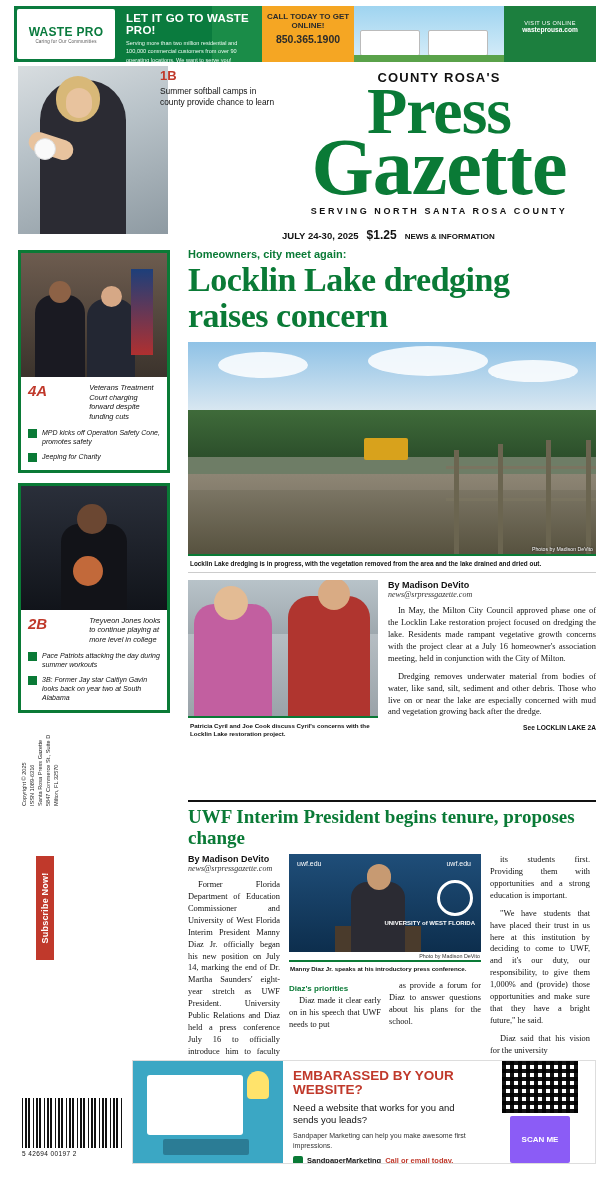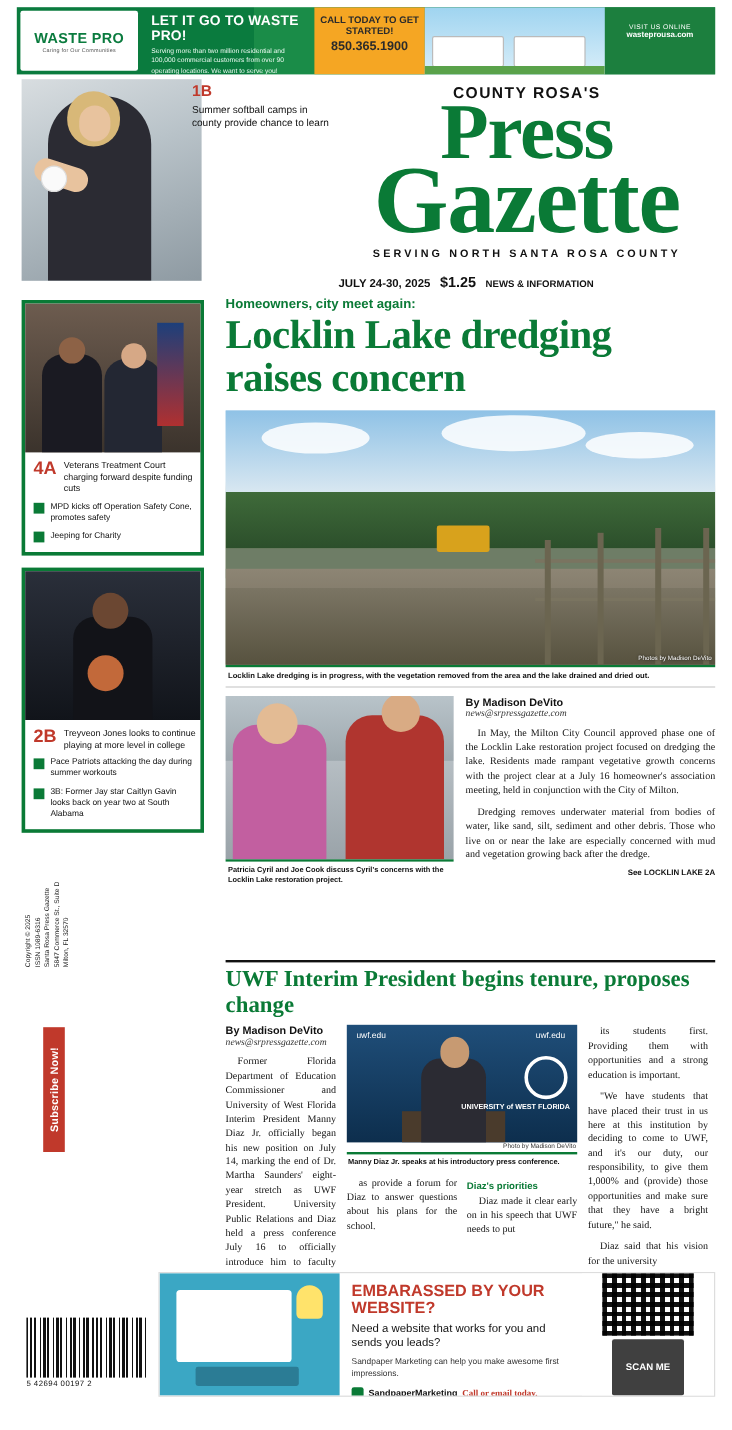--- a/index.html
+++ b/index.html
@@ -82,24 +82,24 @@
   .ps-arm { position:absolute; left:10px; top:70px; width:46px; height:20px; background:#e8c39e; border-radius:10px; transform:rotate(18deg);}
 
   
   .rail { position:absolute; left:18px; top:250px; width:152px; }
   .rail-box { border:3px solid #0a7a36; background:#fff; margin-bottom:10px; }
   .rail-photo { height:124px; background:linear-gradient(180deg,#6d5c4f,#3b332c); position:relative; overflow:hidden;}
   .rp2 { background:linear-gradient(180deg,#2a2f3a,#11141a); }
   .rp-figure { position:absolute; background:#1a1a22; border-radius:18px 18px 0 0;}
   .rp-head { position:absolute; border-radius:50%; background:#8d6246;}
   .rp-flag { position:absolute; width:22px; height:86px; background:linear-gradient(180deg,#1d3f7a,#b03030); left:110px; top:16px;}
-  .rail-body { padding:6px 3px 8px 7px; }
+  .rail-body { padding:6px 3px 8px 7px;font-style:italic; }
   .rail-head { display:flex; gap:6px; align-items:flex-start;}
   .rail-num { font-family:"Liberation Sans",sans-serif; font-weight:bold; font-size:15px; color:#c0392b; line-height:1;}
-  .rail-lead { font-family:"Liberation Sans",sans-serif; font-size:7.4px; line-height:1.3; color:#111; flex:1;}
+  .rail-lead { font-family:"Liberation Sans",sans-serif; font-size:7.4px; line-height:1.3; color:#111; flex:1;margin-left:36px;}
   .rail-item { display:flex; gap:5px; align-items:flex-start; margin-top:6px;}
   .rail-bullet { width:9px; height:9px; background:#0a7a36; flex:0 0 auto; margin-top:1px;}
   .rail-item-txt { font-family:"Liberation Sans",sans-serif; font-size:7px; line-height:1.3; color:#111;}
 
   
   .vert-copy {
     position:absolute; left:20px; top:806px; width:120px; height:16px;
     transform: rotate(-90deg); transform-origin: left top;
     font-family:"Liberation Sans",sans-serif; font-size:5.6px; line-height:1.45; color:#222;
     white-space:pre-line;
@@ -205,27 +205,27 @@
   .ba-screen { position:absolute; left:14px; top:14px; width:96px; height:60px; background:#fff; border-radius:3px;}
   .ba-bulb { position:absolute; right:14px; top:10px; width:22px; height:28px; background:#ffe36b; border-radius:11px 11px 4px 4px;}
   .ba-kbd { position:absolute; left:30px; bottom:8px; width:86px; height:16px; background:#2b7c95; border-radius:2px;}
   .ba-mid { flex:1; padding:8px 10px; }
   .ba-h1 { font-family:"Liberation Sans",sans-serif; font-weight:bold; font-size:13.5px; color:#c0392b; line-height:1.05;}
   .ba-h2 { font-family:"Liberation Sans",sans-serif; font-weight:normal; font-size:9.5px; color:#111; margin-top:5px; line-height:1.25;}
   .ba-p { font-family:"Liberation Sans",sans-serif; font-size:7px; color:#333; margin-top:5px; line-height:1.35;}
   .ba-brand { display:flex; align-items:center; gap:4px; margin-top:6px;}
   .ba-brand .dot { width:10px; height:10px; background:#0a7a36; border-radius:2px;}
   .ba-brand .bn { font-family:"Liberation Sans",sans-serif; font-weight:bold; font-size:7.5px; color:#111;}
-  .ba-brand .bc { font-family:Liberation Serif, serif; font-weight:bold; font-size:7.5px; color:#c0392b;}
+  .ba-brand .bc { font-family:Liberation Sans, sans-serif; font-weight:bold; font-size:7.5px; color:#c0392b;}
   .ba-qr { width:110px; position:relative; background:#fff; display:flex; flex-direction:column; align-items:center; justify-content:center;}
   .qr { width:76px; height:76px; background:
       repeating-linear-gradient(90deg,#111 0 4px,#fff 4px 8px),
       repeating-linear-gradient(0deg,#111 0 4px,#fff 4px 8px);
       background-blend-mode:multiply; }
-  .ba-scan { margin-top:3px; background:#404040; color:#fff; font-family:"Liberation Sans",sans-serif;
+  .ba-scan { margin-top:3px; background:#8b5cf6; color:#fff; font-family:"Liberation Sans",sans-serif;
     font-weight:bold; font-size:8px; padding:19px 12px; border-radius:2px;}
 
   
   .barcode-wrap { position:absolute; left:22px; top:1098px; width:100px;}
   .barcode { height:50px; background:
       repeating-linear-gradient(90deg,#111 0 1px,#fff 1px 3px,#111 3px 5px,#fff 5px 6px,#111 6px 8px,#fff 8px 11px);}
   .barcode-num { font-family:"Liberation Sans",sans-serif; font-size:6.5px; letter-spacing:.4px; margin-top:2px; color:#111;}
 </style>
 </head>
 <body>
@@ -237,21 +237,21 @@
       <div class="wp">WASTE PRO</div>
       <div class="wp">
           <small>Caring for Our Communities</small>
         </div>
     </div>
     <div class="ad-mid">
       <div class="l1">LET IT GO TO WASTE PRO!</div>
       <div class="l2">Serving more than two million residential and 100,000 commercial customers from over 90 operating locations. We want to serve you!</div>
     </div>
     <div class="ad-call">
-      <div class="c1">CALL TODAY TO GET STARTED!</div>
+      <div class="c1">CALL TODAY TO GET ONLINE!</div>
       <div class="c2">850.365.1900</div>
     </div>
     <div class="ad-truck">
       <div class="t1"></div>
         <div class="t2"></div>
         <div class="grass"></div>
     </div>
     <div class="ad-right">
       <div class="r1">VISIT US ONLINE</div>
       <div class="r2">wasteprousa.com</div>
@@ -409,28 +409,28 @@
           <div class="s2p-man"></div>
           <div class="s2p-head"></div>
           <div class="s2p-logo"></div>
           <div class="s2p-txt">UNIVERSITY of WEST FLORIDA</div>
         </div>
         <div class="s2-credit">Photo by Madison DeVito</div>
         <div class="s2-cap">Manny Diaz Jr. speaks at his introductory press conference.</div>
 
         <div class="small-cols">
           <div class="small-col">
+            <div class="s2-sub">Diaz's priorities</div>
             <div class="body-txt">
-              <p>as provide a forum for Diaz to answer questions about his plans for the school.</p>
+              <p>Diaz made it clear early on in his speech that UWF needs to put</p>
             </div>
           </div>
           <div class="small-col">
-            <div class="s2-sub">Diaz's priorities</div>
             <div class="body-txt">
-              <p>Diaz made it clear early on in his speech that UWF needs to put</p>
+              <p>as provide a forum for Diaz to answer questions about his plans for the school.</p>
             </div>
           </div>
         </div>
       </div>
 
       <div class="s2-c3">
         <div class="body-txt">
           <p>its students first. Providing them with opportunities and a strong education is important.</p>
           <p>"We have students that have placed their trust in us here at this institution by deciding to come to UWF, and it's our duty, our responsibility, to give them 1,000% and (provide) those opportunities and make sure that they have a bright future," he said.</p>
           <p>Diaz said that his vision for the university</p>

